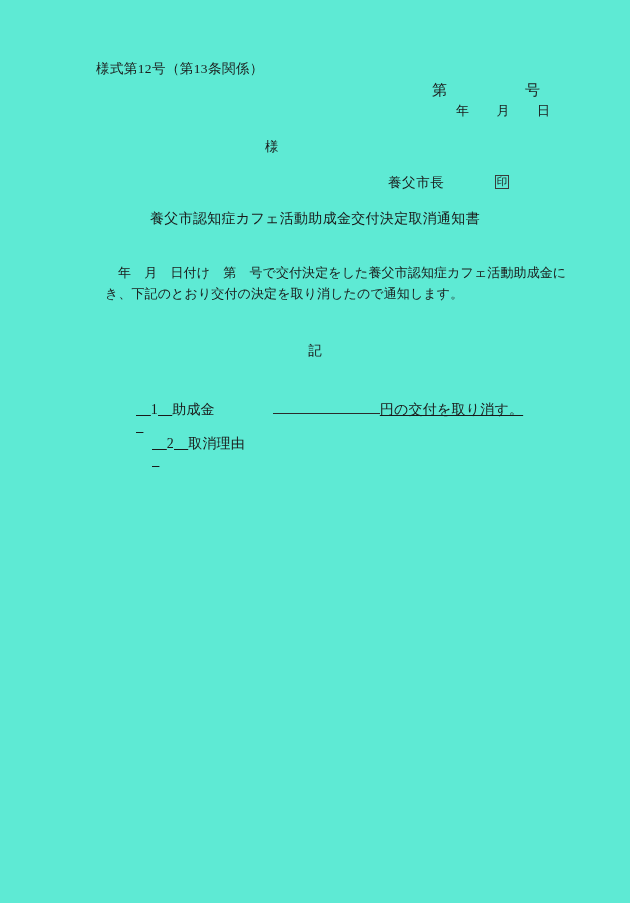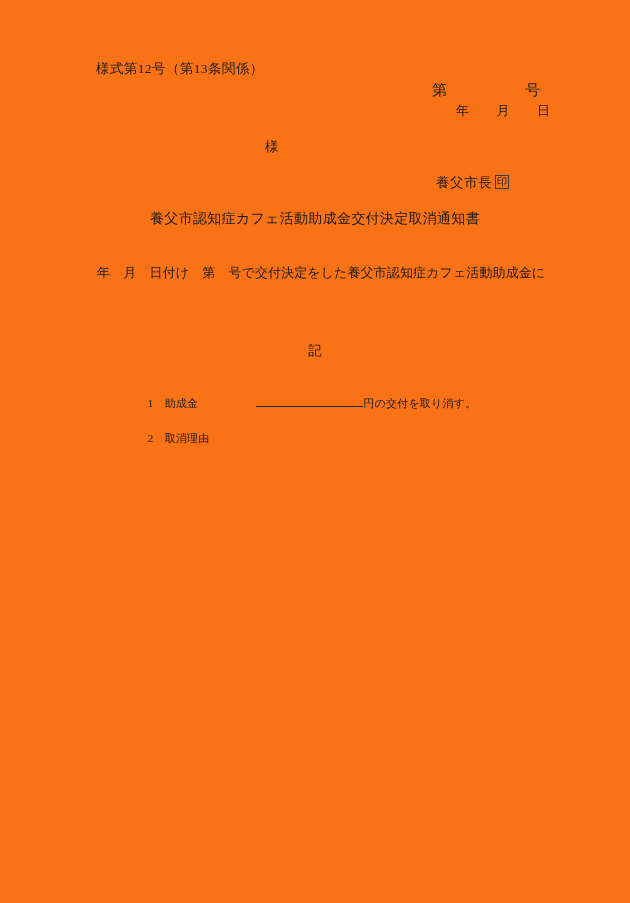--- a/index.html
+++ b/index.html
@@ -12,21 +12,21 @@
     height: 903px;
     position: relative;
     overflow: hidden;
     font-family: "Liberation Serif", "DejaVu Serif", serif;
     color: #1a1a1a;
     -webkit-font-smoothing: antialiased;
   }
   .page {
     position: absolute;
     inset: 0;
-    background: #f97316;
+    background: #5eead4;
   }
 
   
   .abs {
     position: absolute;
     white-space: pre;
     line-height: 1;
   }
 
   
@@ -58,21 +58,20 @@
     top: 140px;
     font-size: 13.5px;
   }
 
   
   .issuer {
     left: 388px;
     top: 176px;
     font-size: 13.5px;
     letter-spacing: 0.6px;
-    margin-left: 48px;
   }
   .seal-box {
     position: absolute;
     left: 495px;
     top: 175px;
     width: 14px;
     height: 14px;
     border: 1px solid #3a3a3a;
     box-sizing: border-box;
     font-size: 10.5px;
@@ -88,21 +87,21 @@
     top: 212px;
     width: 630px;
     text-align: center;
     font-size: 14px;
     letter-spacing: 0.3px;
   }
 
   
   .body-text {
     position: absolute;
-    left: 84px;
+    left: 105px;
     top: 263px;
     width: 442px;
     font-size: 13px;
     line-height: 20.5px;
     letter-spacing: 0.1px;
   }
   .body-text .ln {
     display: block;
     white-space: pre;
   }
@@ -113,26 +112,27 @@
     right: 0;
     top: 344px;
     width: 630px;
     text-align: center;
     font-size: 13.5px;
   }
 
   
   .item {
     position: absolute;
-    font-size: 11px;
+    font-size: 14px;
     white-space: pre;
     letter-spacing: 0.2px;
+    text-decoration: underline;
   }
   .item-1 { left: 136px; top: 384px; }
-  .item-2 { left: 136px; top: 419px; }
+  .item-2 { left: 152px; top: 419px; }
 
   .item-num   { display: inline-block; }
   .item-label { display: inline-block; }
 
   
   .gap-to-blank { display: inline-block; width: 58px; }
 
   .blank-line {
     display: inline-block;
     width: 107px;
@@ -156,20 +156,21 @@
   <div class="abs addressee">様</div>
 
   <div class="abs issuer">養父市長</div>
 
   <div class="seal-box">印</div>
 
   <div class="abs doc-title">養父市認知症カフェ活動助成金交付決定取消通知書</div>
 
   <div class="body-text">
     <span class="ln">　年　月　日付け　第　号で交付決定をした養父市認知症カフェ活動助成金に</span>
+    <span class="ln">き、下記のとおり交付の決定を取り消したので通知します。</span>
   </div>
 
   <div class="abs ki">記</div>
 
   <div class="item item-1">
     <span class="item-num">1</span><span>　</span><span class="item-label">助成金</span><span class="gap-to-blank"></span><span class="blank-line"></span><span class="item-suffix">円の交付を取り消す。</span>
   </div>
 
   <div class="item item-2">
     <span class="item-num">2</span><span>　</span><span class="item-label">取消理由</span>

